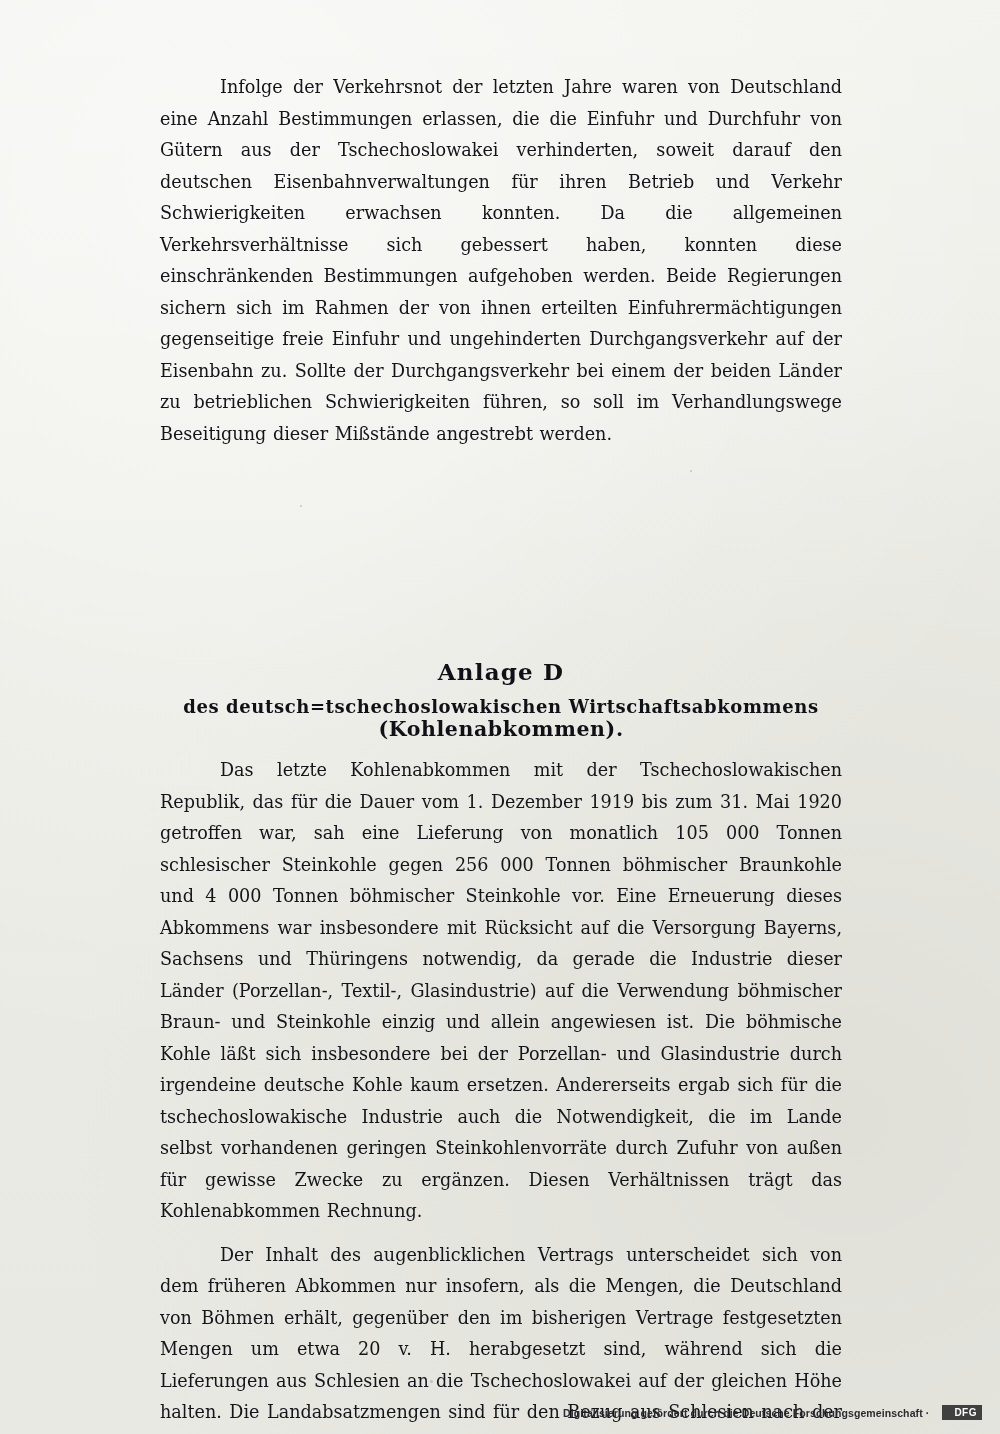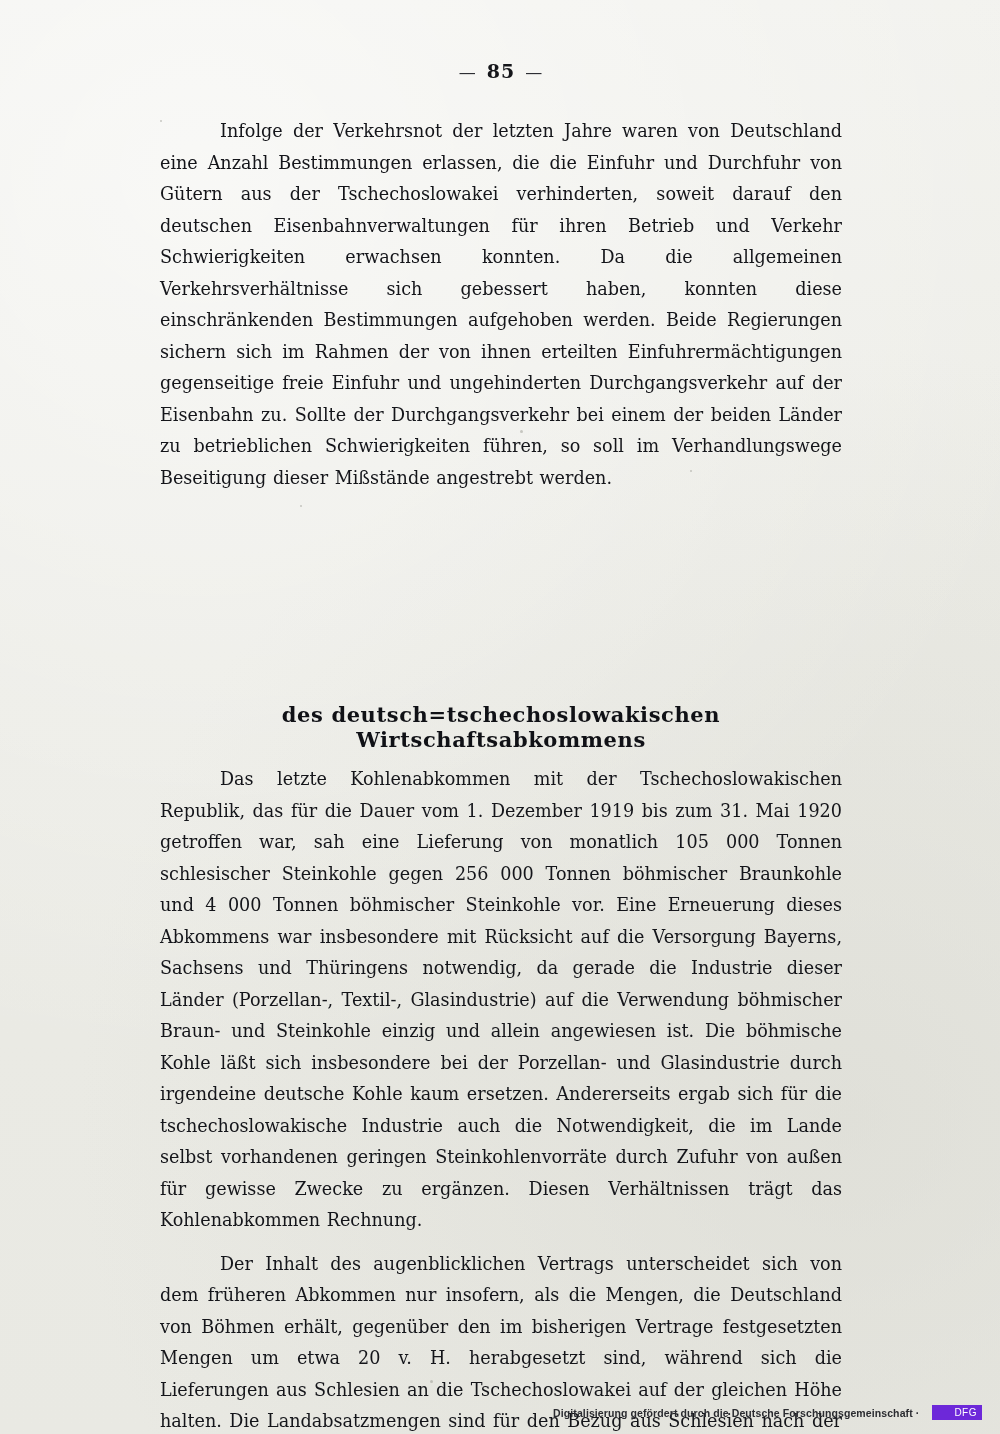--- a/index.html
+++ b/index.html
@@ -75,21 +75,21 @@
     margin-bottom: 12px;
   }
   .heading-main {
     font-size: 23px;
     font-weight: bold;
     letter-spacing: 1.2px;
     color: #101116;
     margin-bottom: 11px;
   }
   .heading-sub1 {
-    font-size: 21px;
+    font-size: 18px;
     font-weight: bold;
     letter-spacing: 0.6px;
     color: #101116;
   }
   .heading-sub2 {
     font-size: 20.5px;
     font-weight: bold;
     letter-spacing: 0.6px;
     color: #101116;
     margin-bottom: 14px;
@@ -103,26 +103,26 @@
     gap: 13px;
   }
   .footer-text {
     font-family: "Liberation Sans", sans-serif;
     font-size: 10.5px;
     font-weight: bold;
     color: #2a2b30;
     letter-spacing: 0.1px;
   }
   .footer-badge {
-    background: #6d28d9;
+    background: #404040;
     color: #ffffff;
     font-family: "Liberation Sans", sans-serif;
     font-size: 10px;
-    font-weight: normal;
-    padding: 2px 5px 2px 22px;
+    font-weight: bold;
+    padding: 2px 5px 2px 12px;
     letter-spacing: 0.5px;
     line-height: 11px;
   }
   .speck {
     position: absolute;
     background: #9a9a92;
     border-radius: 50%;
     opacity: 0.5;
   }
 </style>
@@ -133,30 +133,29 @@
   <div class="paper-tint"></div>
 
   <div class="speck" style="left:520px; top:430px; width:3px; height:3px;"></div>
   <div class="speck" style="left:690px; top:470px; width:2px; height:2px;"></div>
   <div class="speck" style="left:300px; top:505px; width:2px; height:2px;"></div>
   <div class="speck" style="left:430px; top:1380px; width:3px; height:3px;"></div>
   <div class="speck" style="left:160px; top:120px; width:2px; height:2px;"></div>
 
   <div class="content">
 
-    <div class="page-number">
-      <span class="dash">—</span><span>85</span><span class="dash">—</span>
-    </div>
 
     <p class="body-par fraktur">Infolge der Verkehrsnot der letzten Jahre waren von Deutschland eine Anzahl Bestimmungen erlassen, die die Einfuhr und Durchfuhr von Gütern aus der Tschechoslowakei verhinderten, soweit darauf den deutschen Eisenbahnverwaltungen für ihren Betrieb und Verkehr Schwierigkeiten erwachsen konnten.    Da die allgemeinen Verkehrsverhältnisse sich gebessert haben, konnten diese einschränkenden Bestimmungen aufgehoben werden.    Beide Regierungen sichern sich im Rahmen der von ihnen erteilten Einfuhrermächtigungen gegenseitige freie Einfuhr und ungehinderten Durchgangsverkehr auf der Eisenbahn zu.    Sollte der Durchgangsverkehr bei einem der beiden Länder zu betrieblichen Schwierigkeiten führen, so soll im Verhandlungswege Beseitigung dieser Mißstände angestrebt werden.</p>
 
     <div class="gap-large"></div>
 
     <div class="heading-block">
+      <div class="heading-main">Anlage D</div>
       <div class="heading-sub1">des deutsch=tschechoslowakischen Wirtschaftsabkommens</div>
+      <div class="heading-sub2">(Kohlenabkommen).</div>
     </div>
 
     <p class="body-par fraktur">Das letzte Kohlenabkommen mit der Tschechoslowakischen Republik, das für die Dauer vom 1. Dezember 1919 bis zum 31. Mai 1920 getroffen war, sah eine Lieferung von monatlich 105 000 Tonnen schlesischer Steinkohle gegen 256 000 Tonnen böhmischer Braunkohle und 4 000 Tonnen böhmischer Steinkohle vor.    Eine Erneuerung dieses Abkommens war insbesondere mit Rücksicht auf die Versorgung Bayerns, Sachsens und Thüringens notwendig, da gerade die Industrie dieser Länder (Porzellan-, Textil-, Glasindustrie) auf die Verwendung böhmischer Braun- und Steinkohle einzig und allein angewiesen ist.    Die böhmische Kohle läßt sich insbesondere bei der Porzellan- und Glasindustrie durch irgendeine deutsche Kohle kaum ersetzen.    Andererseits ergab sich für die tschechoslowakische Industrie auch die Notwendigkeit, die im Lande selbst vorhandenen geringen Steinkohlenvorräte durch Zufuhr von außen für gewisse Zwecke zu ergänzen.    Diesen Verhältnissen trägt das Kohlenabkommen Rechnung.</p>
     <p class="body-par fraktur">Der Inhalt des augenblicklichen Vertrags unterscheidet sich von dem früheren Abkommen nur insofern, als die Mengen, die Deutschland von Böhmen erhält, gegenüber den im bisherigen Vertrage festgesetzten Mengen um etwa 20 v. H. herabgesetzt sind, während sich die Lieferungen aus Schlesien an die Tschechoslowakei auf der gleichen Höhe halten.    Die Landabsatzmengen sind für den Bezug aus Schlesien nach der Tschechoslowakei etwas höher eingesetzt als das Bezugsrecht für Deutschland aus Böhmen, und zwar mit Rücksicht darauf, daß für die sächsischen und bayerischen angrenzenden Versorgungsbezirke wegen der weiten Entfernung von den böhmischen Gruben nur eine sehr schlechte Landbezugsmöglichkeit besteht, während die Tschechoslowakei aus den hart an der Grenze gelegenen schlesischen Kohlengruben eine bessere Bezugsmöglichkeit im Landabsatz hat.</p>
 
   </div>
 
   <div class="footer">
     <span class="footer-text">Digitalisierung gefördert durch die Deutsche Forschungsgemeinschaft ·</span>
     <span class="footer-badge">DFG</span>

